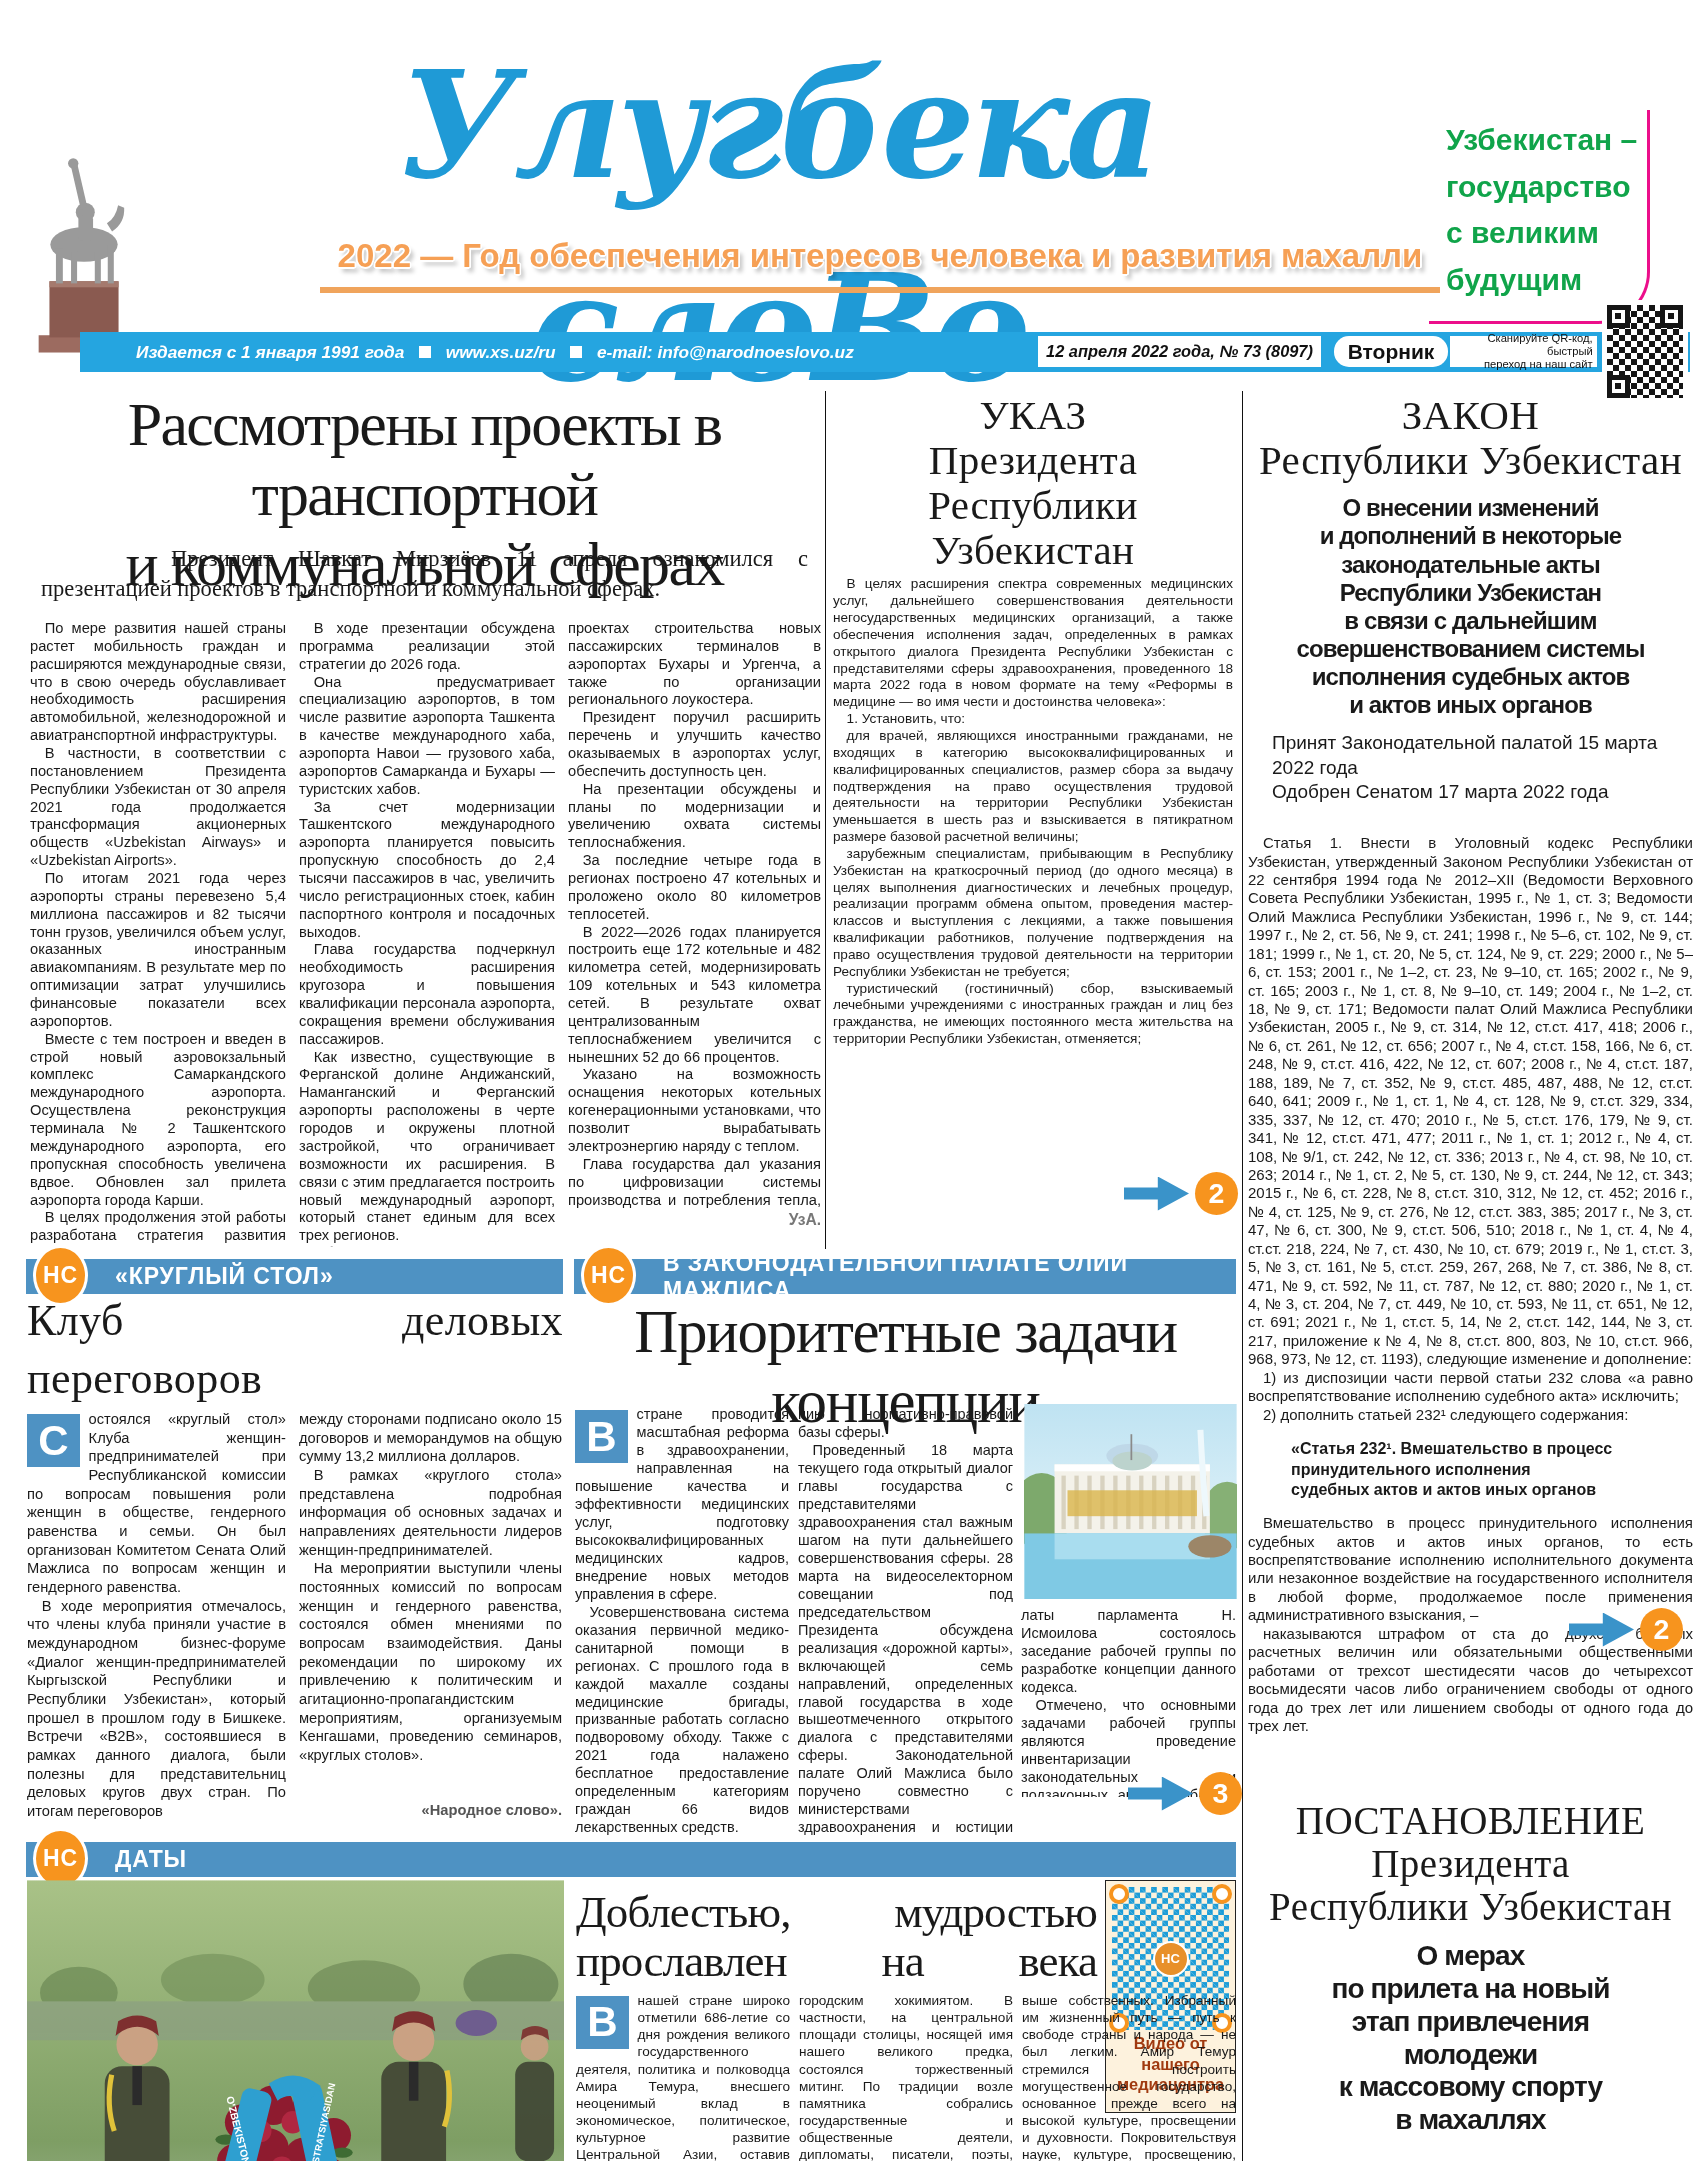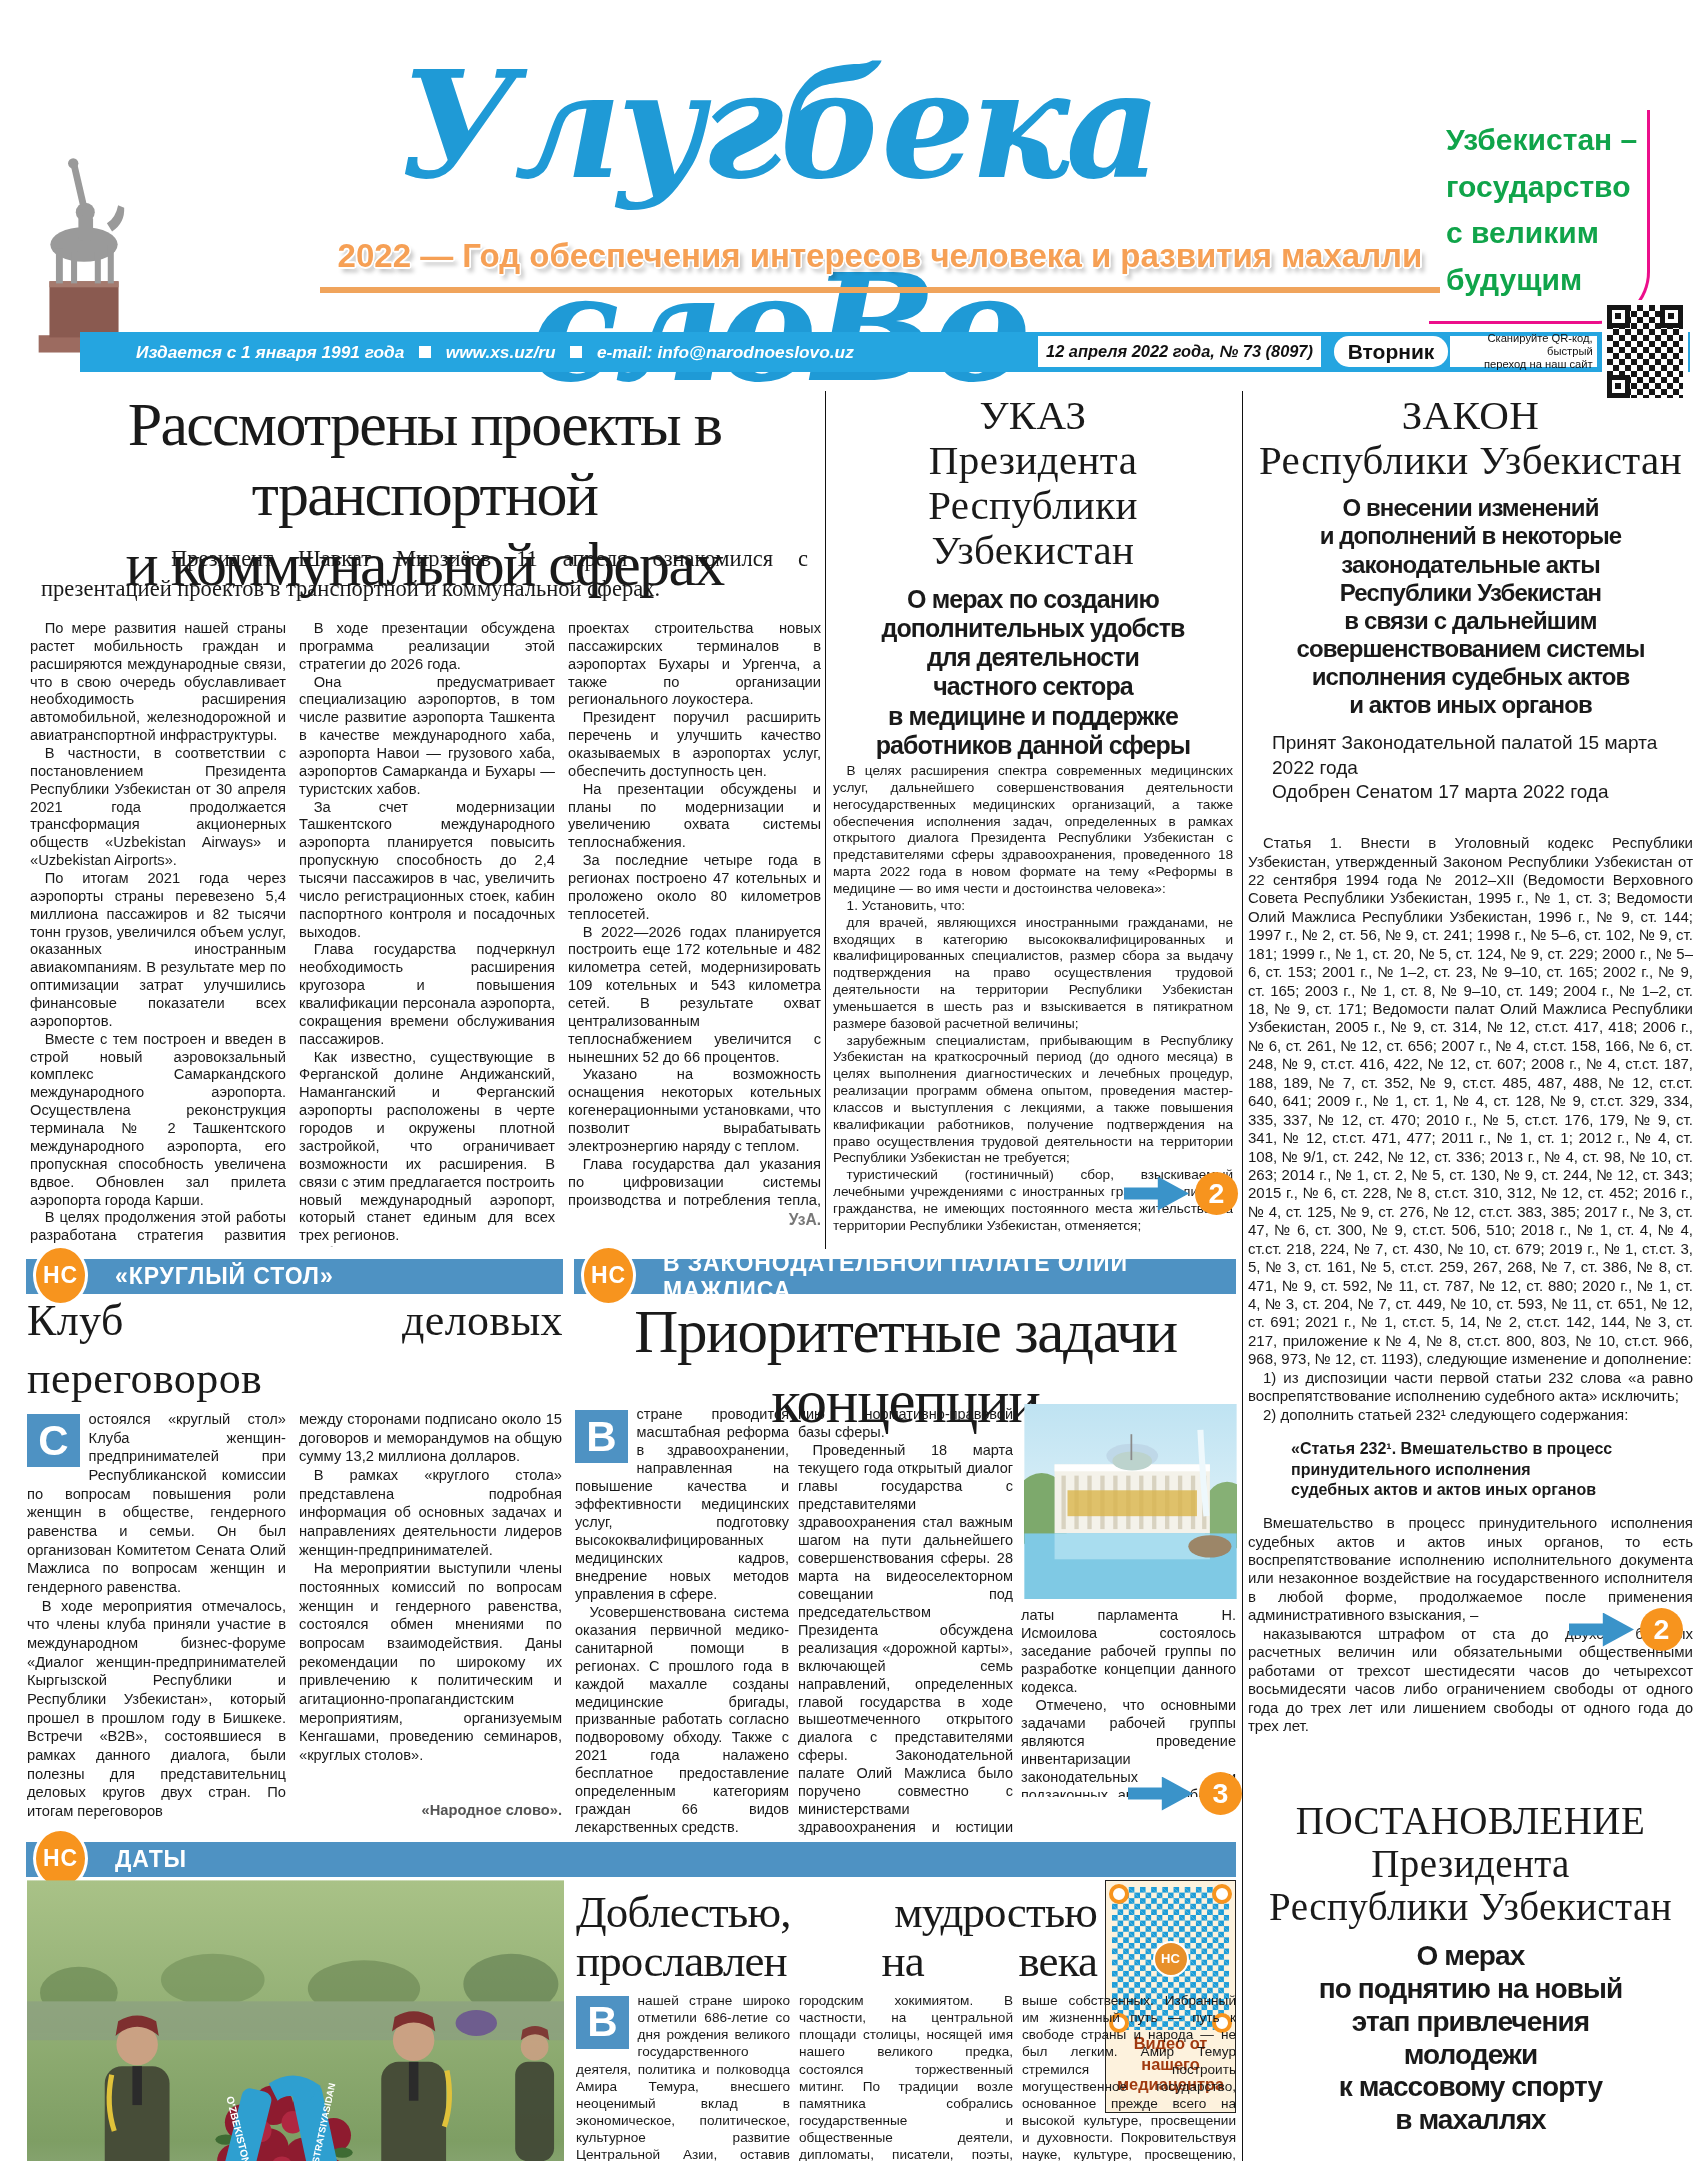--- a/index.html
+++ b/index.html
@@ -159,26 +159,20 @@
  За последние четыре года в регионах построено 47 котельных и проложено около 80 километров теплосетей.
  В 2022—2026 годах планируется построить еще 172 котельные и 482 километра сетей, модернизировать 109 котельных и 543 километра сетей. В результате охват централизованным теплоснабжением увеличится с нынешних 52 до 66 процентов.
  Указано на возможность оснащения некоторых котельных когенерационными установками, что позволит вырабатывать электроэнергию наряду с теплом.
  Глава государства дал указания по цифровизации системы производства и потребления тепла, расширению государственно-частного партнерства в сфере, финансовому оздоровлению предприятий теплоснабжения.</div>
   <div class="abs t-byline">УзА.</div>
 
   <div class="abs lawcol" style="left:833px;top:393px;width:400px;height:854px">
     <div class="kicker preline">УКАЗ
 Президента
 Республики Узбекистан</div>
-    <div class="lawtitle u-title preline">О мерах по созданию
-дополнительных удобств
-для деятельности
-частного сектора
-в медицине и поддержке
-работников данной сферы</div>
     <div class="u-body preline"> В целях расширения спектра современных медицинских услуг, дальнейшего совершенствования деятельности негосударственных медицинских организаций, а также обеспечения исполнения задач, определенных в рамках открытого диалога Президента Республики Узбекистан с представителями сферы здравоохранения, проведенного 18 марта 2022 года в новом формате на тему «Реформы в медицине — во имя чести и достоинства человека»:
  1. Установить, что:
  для врачей, являющихся иностранными гражданами, не входящих в категорию высококвалифицированных и квалифицированных специалистов, размер сбора за выдачу подтверждения на право осуществления трудовой деятельности на территории Республики Узбекистан уменьшается в шесть раз и взыскивается в пятикратном размере базовой расчетной величины;
  зарубежным специалистам, прибывающим в Республику Узбекистан на краткосрочный период (до одного месяца) в целях выполнения диагностических и лечебных процедур, реализации программ обмена опытом, проведения мастер-классов и выступления с лекциями, а также повышения квалификации работников, получение подтверждения на право осуществления трудовой деятельности на территории Республики Узбекистан не требуется;
  туристический (гостиничный) сбор, взыскиваемый лечебными учреждениями с иностранных граждан и лиц без гражданства, не имеющих постоянного места жительства на территории Республики Узбекистан, отменяется;</div>
   </div>
   <div class="abs jump" style="left:1124px;top:1172px">
     <div class="arr"></div>
     <div class="pg">2</div>
   </div>
@@ -201,21 +195,21 @@
  2) дополнить статьей 232¹ следующего содержания:</div>
     <div class="art-head preline">«Статья 232¹. Вмешательство в процесс
 принудительного исполнения
 судебных актов и актов иных органов</div>
     <div class="lawbody preline" style="margin-top:13px"> Вмешательство в процесс принудительного исполнения судебных актов и актов иных органов, то есть воспрепятствование исполнению исполнительного документа или незаконное воздействие на государственного исполнителя в любой форме, продолжаемое после применения административного взыскания, –
  наказываются штрафом от ста до двухсот базовых расчетных величин или обязательными общественными работами от трехсот шестидесяти часов до четырехсот восьмидесяти часов либо ограничением свободы от одного года до трех лет или лишением свободы от одного года до трех лет.</div>
     <div class="kicker preline" style="margin-top:65px;font-size:39px">ПОСТАНОВЛЕНИЕ
 Президента
 Республики Узбекистан</div>
     <div class="lawtitle d-title preline">О мерах
-по поднятию на новый
+по прилета на новый
 этап привлечения
 молодежи
 к массовому спорту
 в махаллях</div>
     <div class="lawbody preline"> В целях широкой пропаганды здорового образа жизни путем системной организации массовых спортивных соревнований среди молодежи в махаллях, поднятия на новый этап ее привлечения к массовому спорту, а также обеспечения исполнения задач, определенных в цели № 67 Стратегии развития Нового Узбекистана на 2022—2026 годы:
  1. Определить основными направлениями развития массового спорта:
  укрепление материально-технической базы для занятия молодежи массовым спортом в махаллях и обеспечение спортивных сооружений современным спортивным инвентарем, а также создание соответствующей спортивной инфраструктуры для молодежи с ограниченными возможностями;
  формирование здорового образа жизни среди широких слоев населения, особенно молодежи, увеличение доли молодежи в массовом спорте путем организации массовых спортивных соревнований с ее участием;</div>
   </div>
   <div class="abs jump" style="left:1569px;top:1608px">

